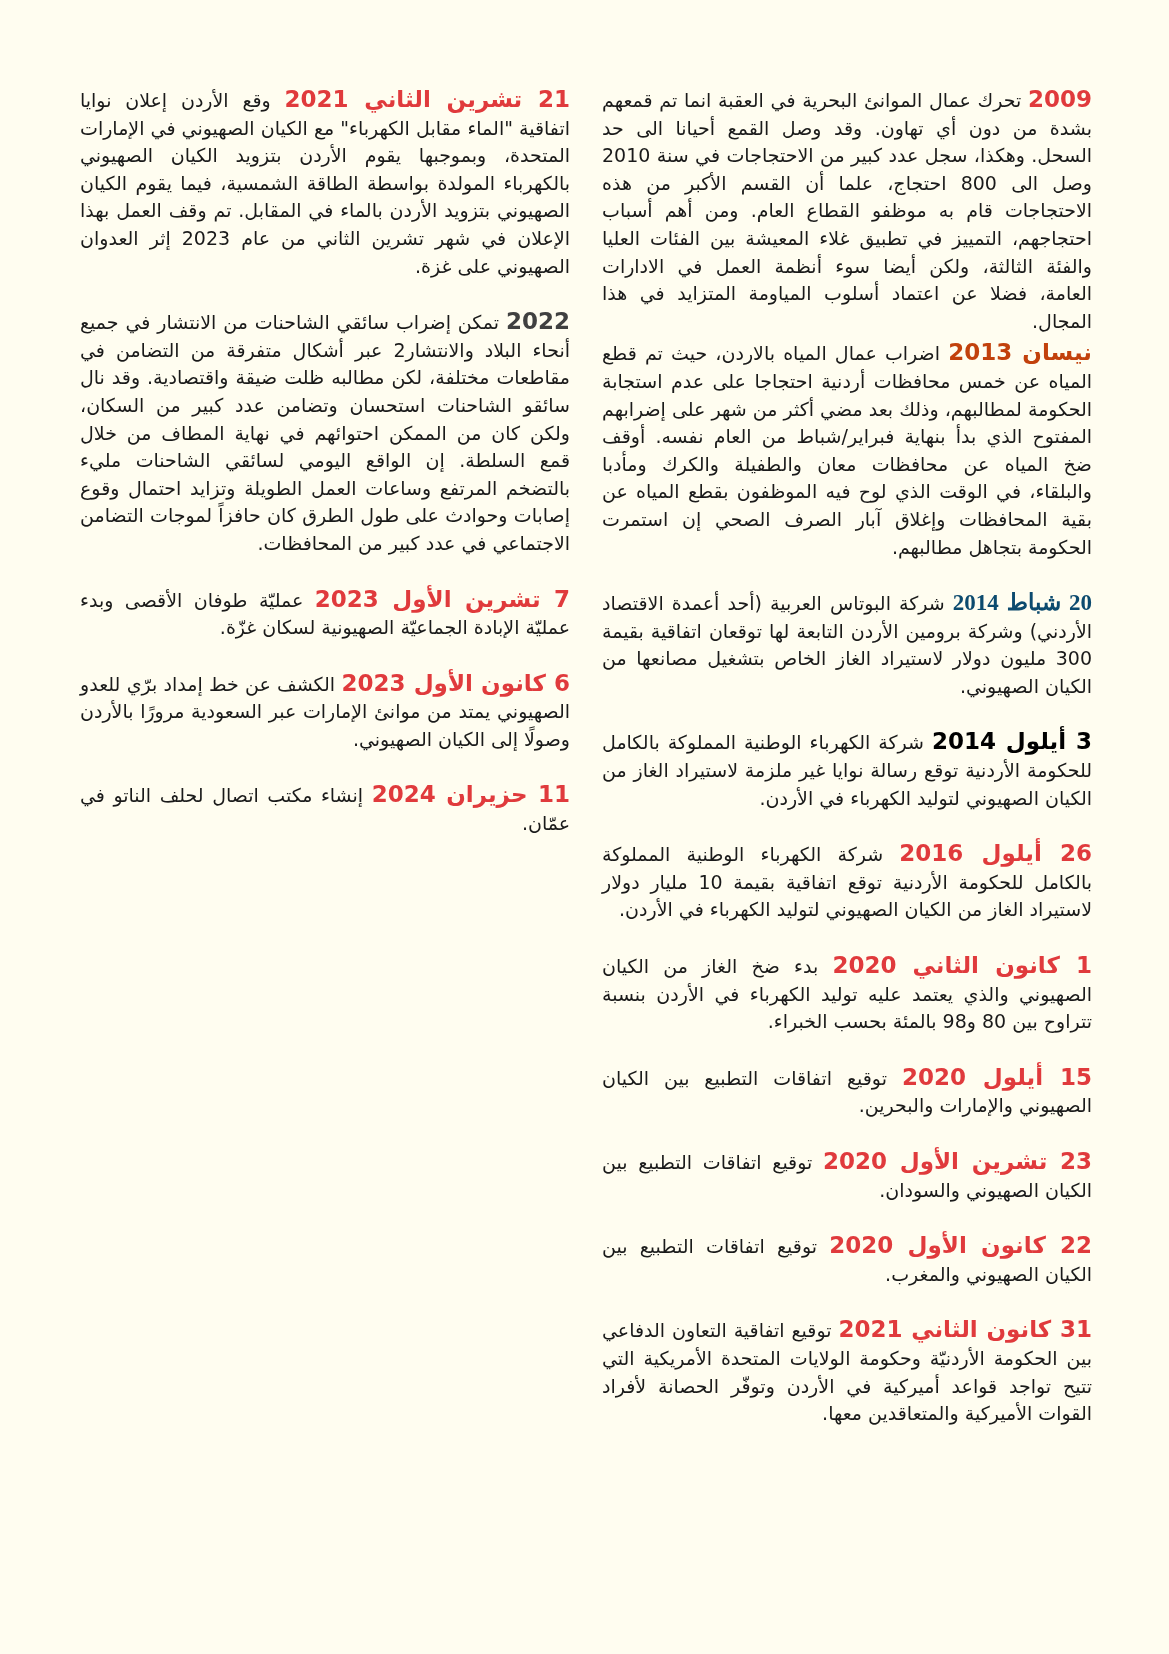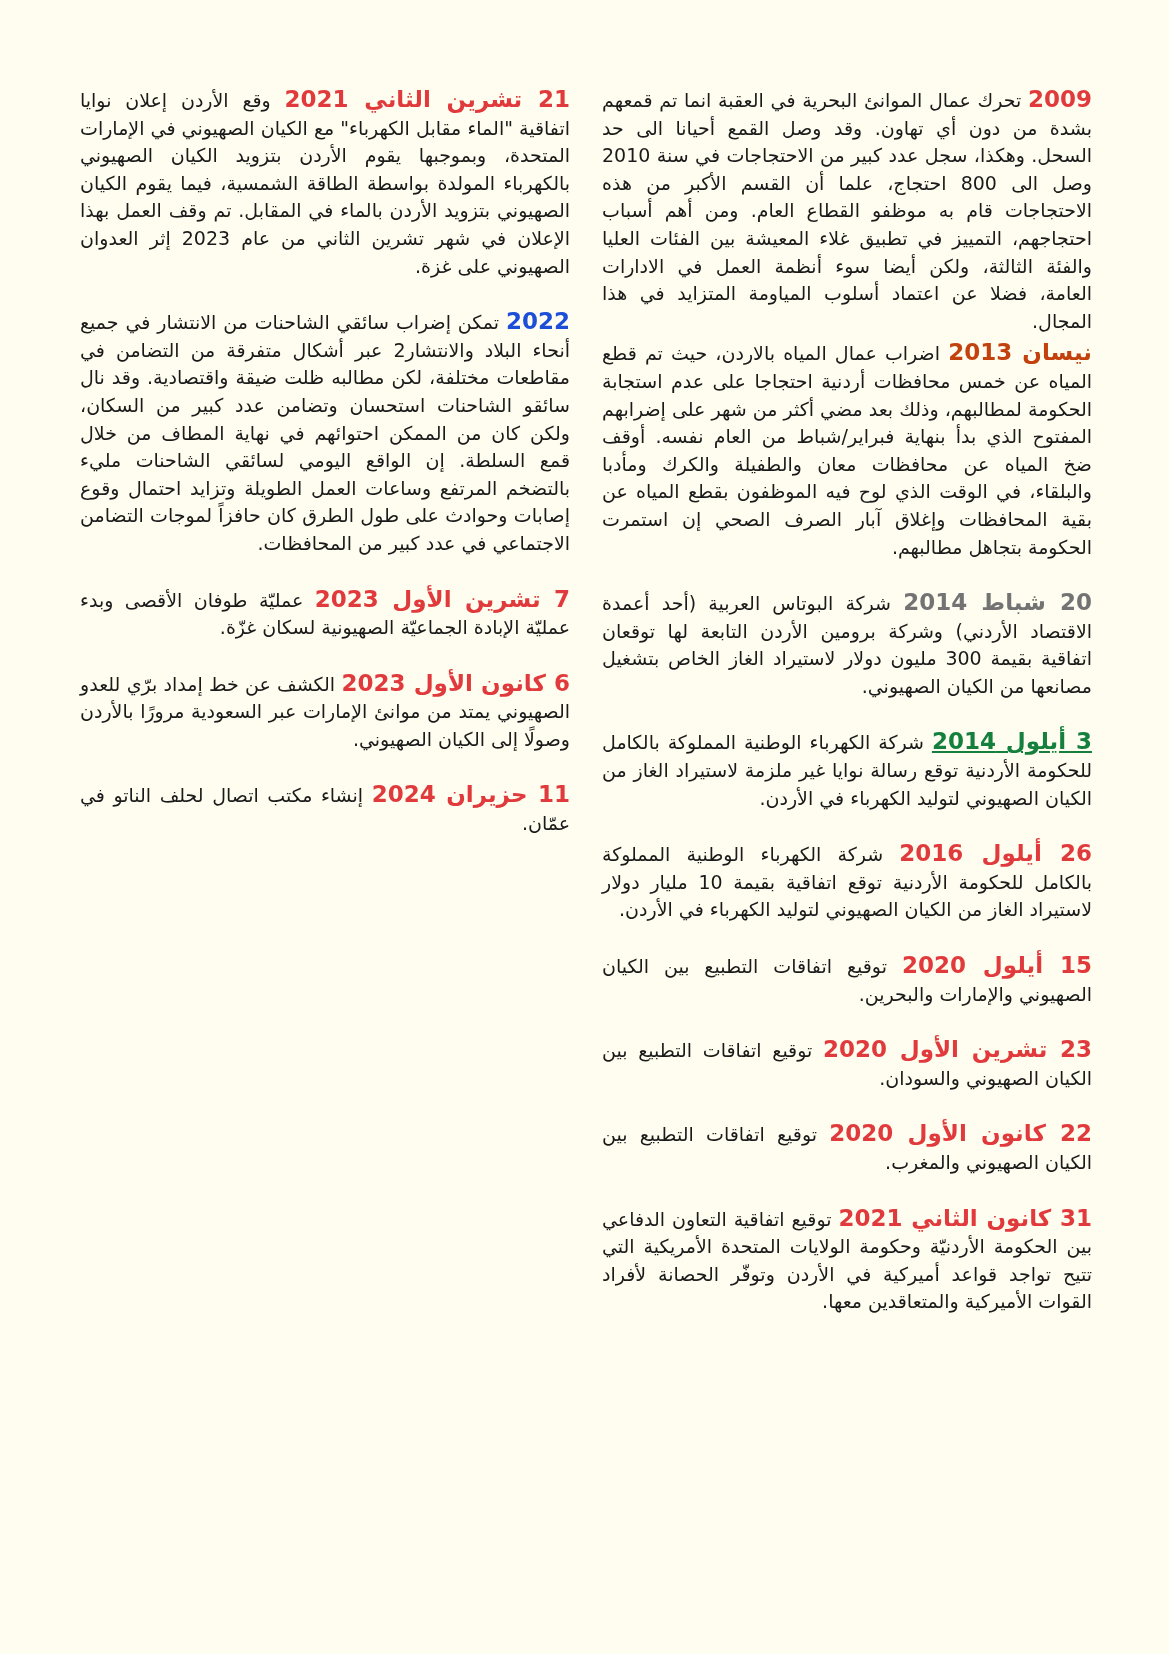--- a/index.html
+++ b/index.html
@@ -58,30 +58,34 @@
   <section class="column col-right">
     <p class="entry tight">
       <span class="date" style="color: rgb(224, 58, 60);">2009</span>
       <span class="text">تحرك عمال الموانئ البحرية في العقبة انما تم قمعهم بشدة من دون أي تهاون. وقد وصل القمع أحيانا الى حد السحل. وهكذا، سجل عدد كبير من الاحتجاجات في سنة 2010 وصل الى 800 احتجاج، علما أن القسم الأكبر من هذه الاحتجاجات قام به موظفو القطاع العام. ومن أهم أسباب احتجاجهم، التمييز في تطبيق غلاء المعيشة بين الفئات العليا والفئة الثالثة، ولكن أيضا سوء أنظمة العمل في الادارات العامة، فضلا عن اعتماد أسلوب المياومة المتزايد في هذا المجال.</span>
     </p>
     <p class="entry">
       <span class="date" style="color: #c2410c;">نيسان 2013</span>
       <span class="text">اضراب عمال المياه بالاردن، حيث تم قطع المياه عن خمس محافظات أردنية احتجاجا على عدم استجابة الحكومة لمطالبهم، وذلك بعد مضي أكثر من شهر على إضرابهم المفتوح الذي بدأ بنهاية فبراير/شباط من العام نفسه. أوقف ضخ المياه عن محافظات معان والطفيلة والكرك ومأدبا والبلقاء، في الوقت الذي لوح فيه الموظفون بقطع المياه عن بقية المحافظات وإغلاق آبار الصرف الصحي إن استمرت الحكومة بتجاهل مطالبهم.</span>
     </p>
     <p class="entry">
-      <span class="date" style="color: #737373;">20 شباط 2014</span>
+      <span class="date" style="color: #0c4a6e; font-family: Liberation Serif, serif;">20 شباط 2014</span>
       <span class="text">شركة البوتاس العربية (أحد أعمدة الاقتصاد الأردني) وشركة برومين الأردن التابعة لها توقعان اتفاقية بقيمة 300 مليون دولار لاستيراد الغاز الخاص بتشغيل مصانعها من الكيان الصهيوني.</span>
     </p>
     <p class="entry">
-      <span class="date" style="color: #15803d; text-decoration: underline;">3 أيلول 2014</span>
+      <span class="date" style="color: #000000;">3 أيلول 2014</span>
       <span class="text">شركة الكهرباء الوطنية المملوكة بالكامل للحكومة الأردنية توقع رسالة نوايا غير ملزمة لاستيراد الغاز من الكيان الصهيوني لتوليد الكهرباء في الأردن.</span>
     </p>
     <p class="entry">
       <span class="date" style="color: rgb(224, 58, 60);">26 أيلول 2016</span>
       <span class="text">شركة الكهرباء الوطنية المملوكة بالكامل للحكومة الأردنية توقع اتفاقية بقيمة 10 مليار دولار لاستيراد الغاز من الكيان الصهيوني لتوليد الكهرباء في الأردن.</span>
+    </p>
+    <p class="entry">
+      <span class="date" style="color: rgb(224, 58, 60);">1 كانون الثاني 2020</span>
+      <span class="text">بدء ضخ الغاز من الكيان الصهيوني والذي يعتمد عليه توليد الكهرباء في الأردن بنسبة تتراوح بين 80 و98 بالمئة بحسب الخبراء.</span>
     </p>
     <p class="entry">
       <span class="date" style="color: rgb(224, 58, 60);">15 أيلول 2020</span>
       <span class="text">توقيع اتفاقات التطبيع بين الكيان الصهيوني والإمارات والبحرين.</span>
     </p>
     <p class="entry">
       <span class="date" style="color: rgb(224, 58, 60);">23 تشرين الأول 2020</span>
       <span class="text">توقيع اتفاقات التطبيع بين الكيان الصهيوني والسودان.</span>
     </p>
     <p class="entry">
@@ -93,21 +97,21 @@
       <span class="text">توقيع اتفاقية التعاون الدفاعي بين الحكومة الأردنيّة وحكومة الولايات المتحدة الأمريكية التي تتيح تواجد قواعد أميركية في الأردن وتوفّر الحصانة لأفراد القوات الأميركية والمتعاقدين معها.</span>
     </p>
   </section>
 
   <section class="column col-left">
     <p class="entry">
       <span class="date" style="color: rgb(224, 58, 60);">21 تشرين الثاني 2021</span>
       <span class="text">وقع الأردن إعلان نوايا اتفاقية "الماء مقابل الكهرباء" مع الكيان الصهيوني في الإمارات المتحدة، وبموجبها يقوم الأردن بتزويد الكيان الصهيوني بالكهرباء المولدة بواسطة الطاقة الشمسية، فيما يقوم الكيان الصهيوني بتزويد الأردن بالماء في المقابل. تم وقف العمل بهذا الإعلان في شهر تشرين الثاني من عام 2023 إثر العدوان الصهيوني على غزة.</span>
     </p>
     <p class="entry">
-      <span class="date" style="color: #1d4ed8;">2022</span>
+      <span class="date" style="color: #404040;">2022</span>
       <span class="text">تمكن إضراب سائقي الشاحنات من الانتشار في جميع أنحاء البلاد والانتشار2 عبر أشكال متفرقة من التضامن في مقاطعات مختلفة، لكن مطالبه ظلت ضيقة واقتصادية. وقد نال سائقو الشاحنات استحسان وتضامن عدد كبير من السكان، ولكن كان من الممكن احتوائهم في نهاية المطاف من خلال قمع السلطة. إن الواقع اليومي لسائقي الشاحنات مليء بالتضخم المرتفع وساعات العمل الطويلة وتزايد احتمال وقوع إصابات وحوادث على طول الطرق كان حافزاً لموجات التضامن الاجتماعي في عدد كبير من المحافظات.</span>
     </p>
     <p class="entry">
       <span class="date" style="color: rgb(224, 58, 60);">7 تشرين الأول 2023</span>
       <span class="text">عمليّة طوفان الأقصى وبدء عمليّة الإبادة الجماعيّة الصهيونية لسكان غزّة.</span>
     </p>
     <p class="entry">
       <span class="date" style="color: rgb(224, 58, 60);">6 كانون الأول 2023</span>
       <span class="text">الكشف عن خط إمداد برّي للعدو الصهيوني يمتد من موانئ الإمارات عبر السعودية مرورًا بالأردن وصولًا إلى الكيان الصهيوني.</span>
     </p>

